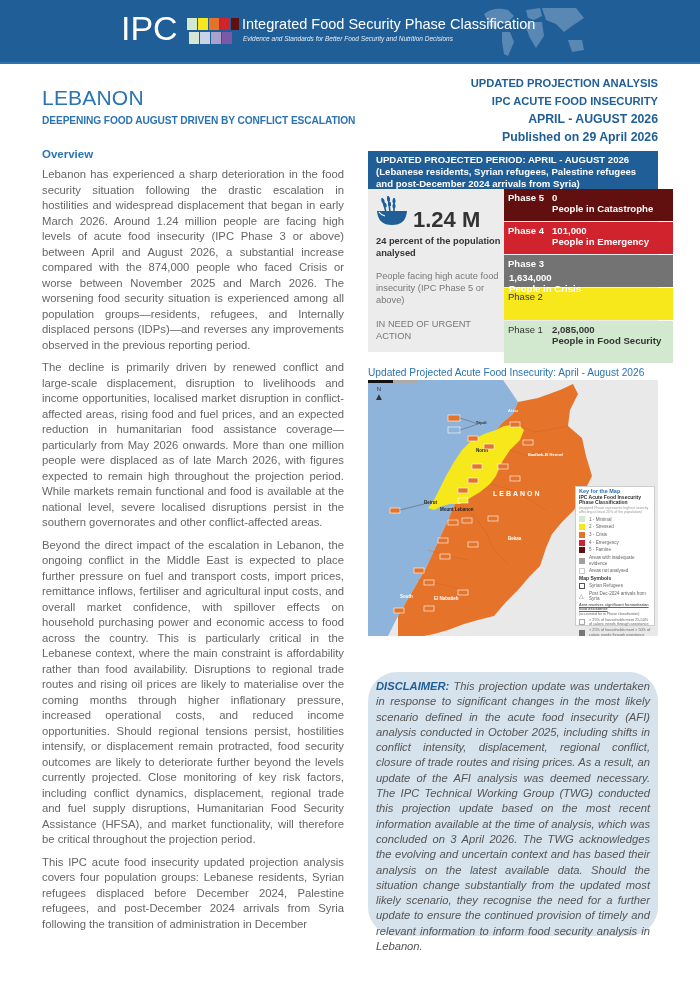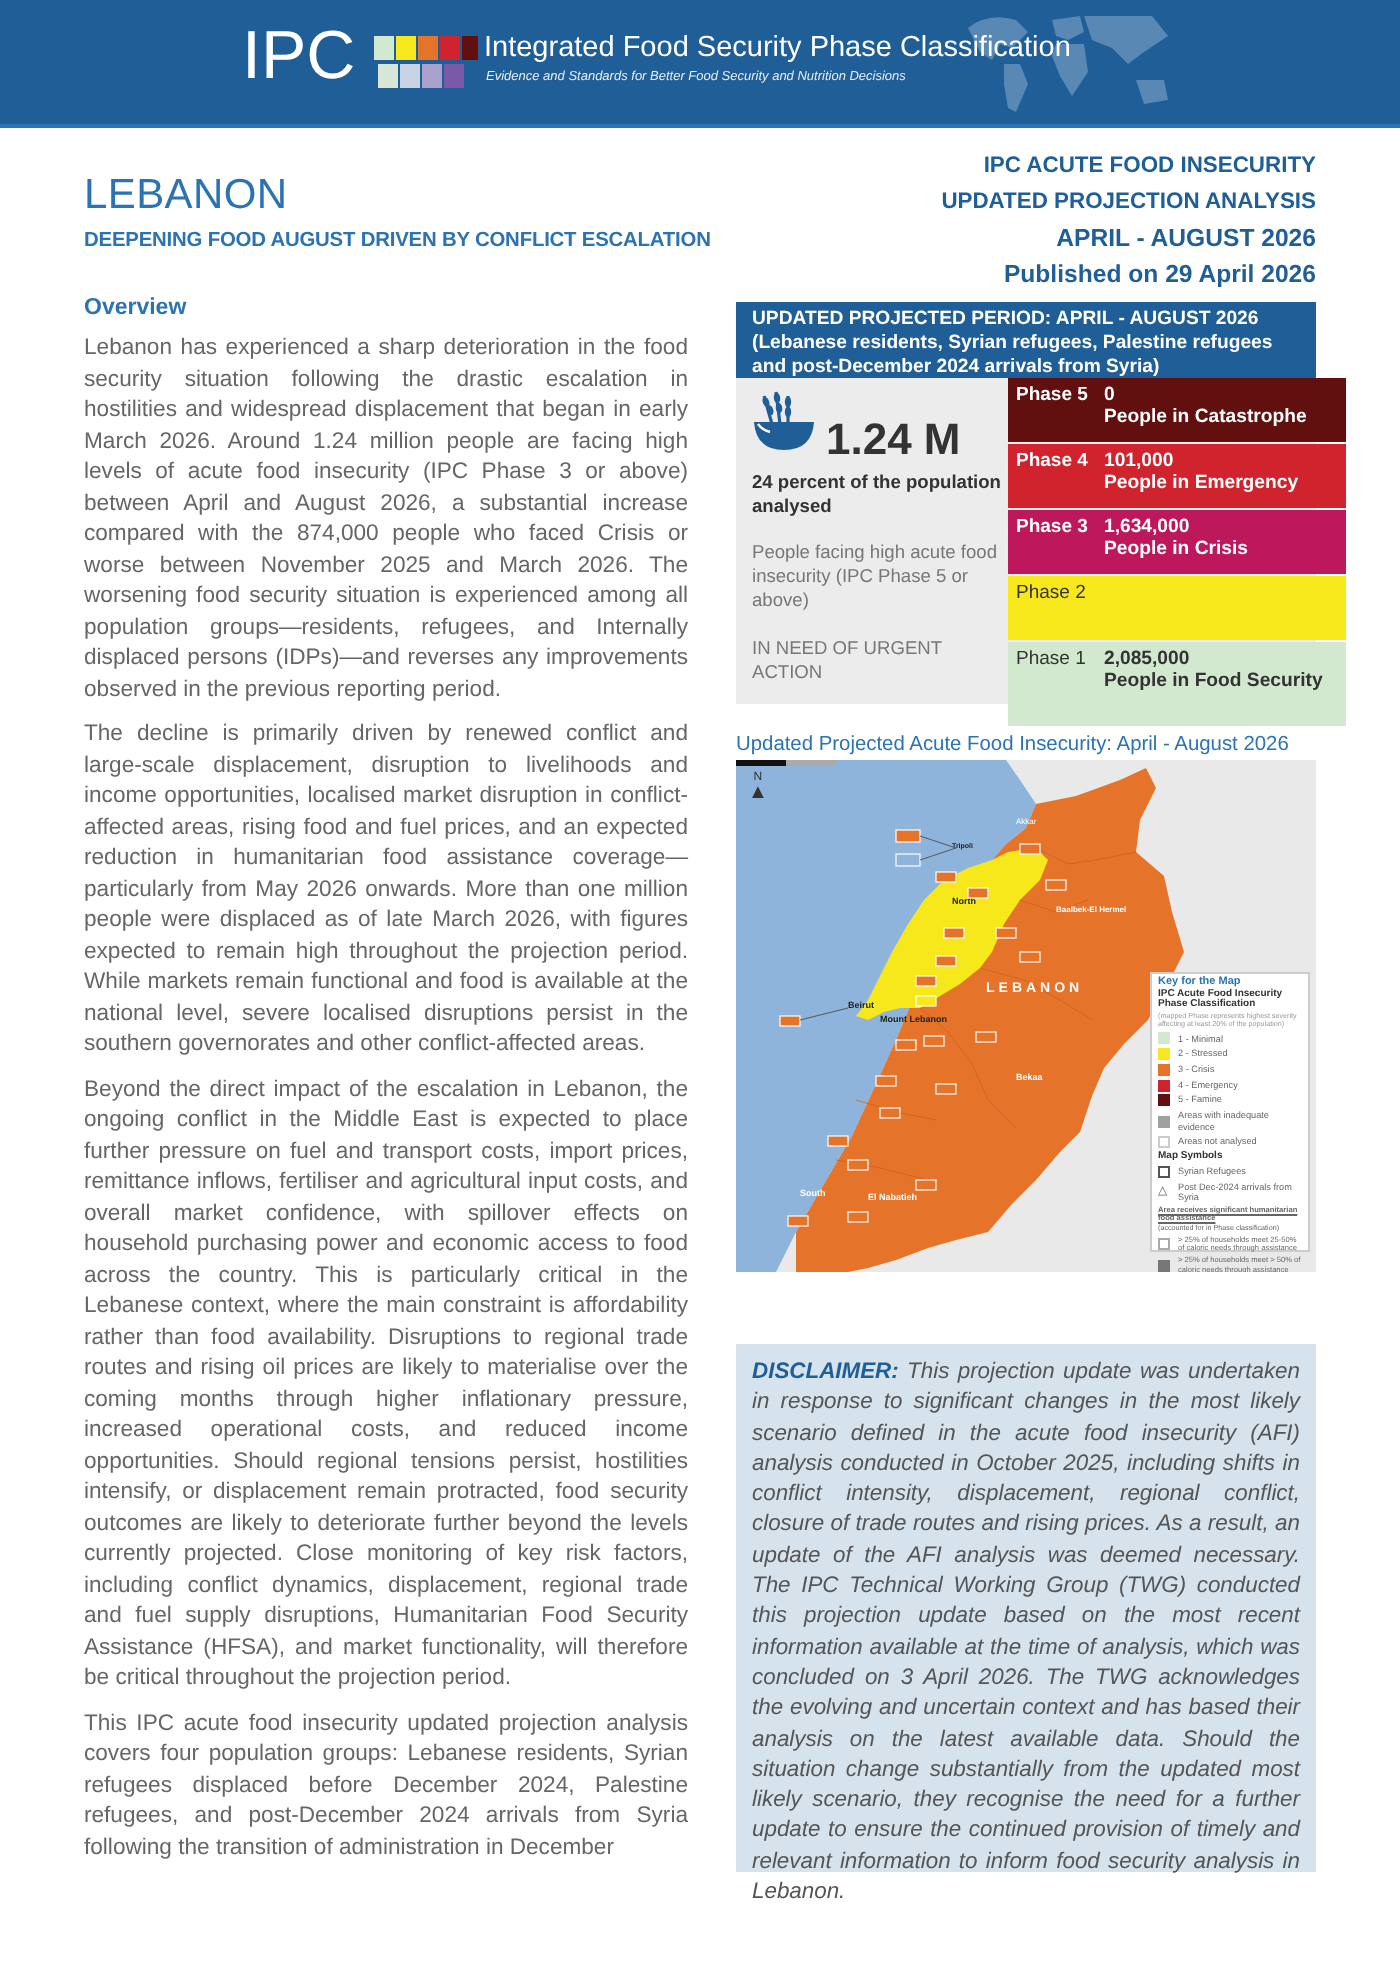--- a/index.html
+++ b/index.html
@@ -37,41 +37,41 @@
   .pct { position: absolute; left: 8px; top: 47px; font-size: 9.3px; line-height: 11.5px; color: #333; font-weight: bold; }
   .facing { position: absolute; left: 8px; top: 82px; font-size: 9.3px; line-height: 11.8px; color: #777; }
   .urgent { position: absolute; left: 8px; top: 130px; font-size: 9.3px; line-height: 11.8px; color: #777; }
   .phases { position: absolute; left: 136px; top: 0; width: 169px; }
   .ph-row { display: flex; height: 32px; margin-bottom: 1px; }
   .ph-row:last-child { height: 33px; margin-bottom: 0; }
   .ph-label { width: 43px; font-size: 9.5px; padding: 3px 0 0 4px; font-weight: bold; }
   .ph-val { flex: 1; margin-left: 1px; font-size: 9.6px; line-height: 11.2px; padding: 3px 0 0 4px; font-weight: bold; }
   .ph5 { background: #620f0f; color: #fff; }
   .ph4 { background: #d0232d; color: #fff; }
-  .ph3 { background: #be185d; color: #fff; }
+  .ph3 { background: #737373; color: #fff; flex-direction: column; }
   .ph2 { background: #f7e81c; color: #333; }
   .ph2 .ph-label { font-weight: normal; }
   .ph1 { background: #d2e9cf; color: #333; }
   .ph1 .ph-label { font-weight: normal; }
   .ph-row.ph1 { height: 42px; }
 
   
   .map-title { position: absolute; left: 368px; top: 367px; font-size: 10.2px; font-weight: normal; color: #2b73b3; }
   .map { position: absolute; left: 368px; top: 380px; width: 290px; height: 256px; background: #e9e9e9; overflow: hidden; }
   .map svg { position: absolute; left: 0; top: 0; }
   .legend { position: absolute; left: 207px; top: 106px; width: 80px; height: 140px; background: #fff; border: 1px solid #ccc; padding: 2px 3px; font-size: 4.6px; color: #666; line-height: 5.6px; }
   .legend .lg-title { color: #2b73b3; font-weight: bold; font-size: 5.5px; }
   .legend .lg-sub { color: #333; font-weight: bold; font-size: 5px; }
   .legend .lg-row { display: flex; align-items: center; margin-top: 1.7px; }
   .legend .lg-sw { width: 6px; height: 6px; margin-right: 4px; flex-shrink: 0; }
   .map-compass { position: absolute; left: 6px; top: 6px; font-size: 6px; color: #333; }
   .scale { position: absolute; left: 112px; top: 236px; width: 50px; height: 3px; }
 
   
-  .disc { position: absolute; left: 368px; top: 672px; width: 290px; height: 264px; background: #d6e2ec; padding: 7px 8px 0 8px; }
+  .disc { position: absolute; left: 368px; top: 672px; width: 290px; height: 264px; background: #d6e2ec; padding: 7px 8px 0 8px; border-radius: 29px; }
   .disc p { font-size: 11.2px; line-height: 15.3px; color: #555; font-style: italic; text-align: justify; }
   .disc .disc-label { color: #1f5e97; font-weight: bold; font-style: italic; }
 </style>
 </head>
 <body>
 
 <div class="banner">
   <svg class="world" viewBox="0 0 110 58">
     <path d="M4 12 Q14 4 28 8 L34 14 L26 22 L20 20 L16 28 L10 24 Z" fill="#9fbcd9"></path>
     <path d="M22 30 L30 30 L34 40 L28 54 L24 52 L22 40 Z" fill="#9fbcd9"></path>
@@ -93,22 +93,22 @@
     <div class="sq" style="left:35px;top:16px;background:#7a5aa8"></div>
   </div>
   <div class="title">Integrated Food Security Phase Classification</div>
   <div class="subtitle">Evidence and Standards for Better Food Security and Nutrition Decisions</div>
 </div>
 <div class="banner-line"></div>
 
 <div class="country">LEBANON</div>
 <div class="tagline">DEEPENING FOOD AUGUST DRIVEN BY CONFLICT ESCALATION</div>
 <div class="pub">
+  <div>UPDATED PROJECTION ANALYSIS</div>
   <div>IPC ACUTE FOOD INSECURITY</div>
-  <div>UPDATED PROJECTION ANALYSIS</div>
   <div class="date-line">APRIL - AUGUST 2026</div>
   <div class="date-line">Published on 29 April 2026</div>
 </div>
 
 <div class="left-col">
   <div class="sec-title">Overview</div>
   <p class="para">Lebanon has experienced a sharp deterioration in the food security situation following the drastic escalation in hostilities and widespread displacement that began in early March 2026. Around 1.24 million people are facing high levels of acute food insecurity (IPC Phase 3 or above) between April and August 2026, a substantial increase compared with the 874,000 people who faced Crisis or worse between November 2025 and March 2026. The worsening food security situation is experienced among all population groups—residents, refugees, and Internally displaced persons (IDPs)—and reverses any improvements observed in the previous reporting period.</p>
   <p class="para">The decline is primarily driven by renewed conflict and large-scale displacement, disruption to livelihoods and income opportunities, localised market disruption in conflict-affected areas, rising food and fuel prices, and an expected reduction in humanitarian food assistance coverage—particularly from May 2026 onwards. More than one million people were displaced as of late March 2026, with figures expected to remain high throughout the projection period. While markets remain functional and food is available at the national level, severe localised disruptions persist in the southern governorates and other conflict-affected areas.</p>
   <p class="para">Beyond the direct impact of the escalation in Lebanon, the ongoing conflict in the Middle East is expected to place further pressure on fuel and transport costs, import prices, remittance inflows, fertiliser and agricultural input costs, and overall market confidence, with spillover effects on household purchasing power and economic access to food across the country. This is particularly critical in the Lebanese context, where the main constraint is affordability rather than food availability. Disruptions to regional trade routes and rising oil prices are likely to materialise over the coming months through higher inflationary pressure, increased operational costs, and reduced income opportunities. Should regional tensions persist, hostilities intensify, or displacement remain protracted, food security outcomes are likely to deteriorate further beyond the levels currently projected. Close monitoring of key risk factors, including conflict dynamics, displacement, regional trade and fuel supply disruptions, Humanitarian Food Security Assistance (HFSA), and market functionality, will therefore be critical throughout the projection period.</p>
   <p class="para">This IPC acute food insecurity updated projection analysis covers four population groups: Lebanese residents, Syrian refugees displaced before December 2024, Palestine refugees, and post-December 2024 arrivals from Syria following the transition of administration in December</p>

